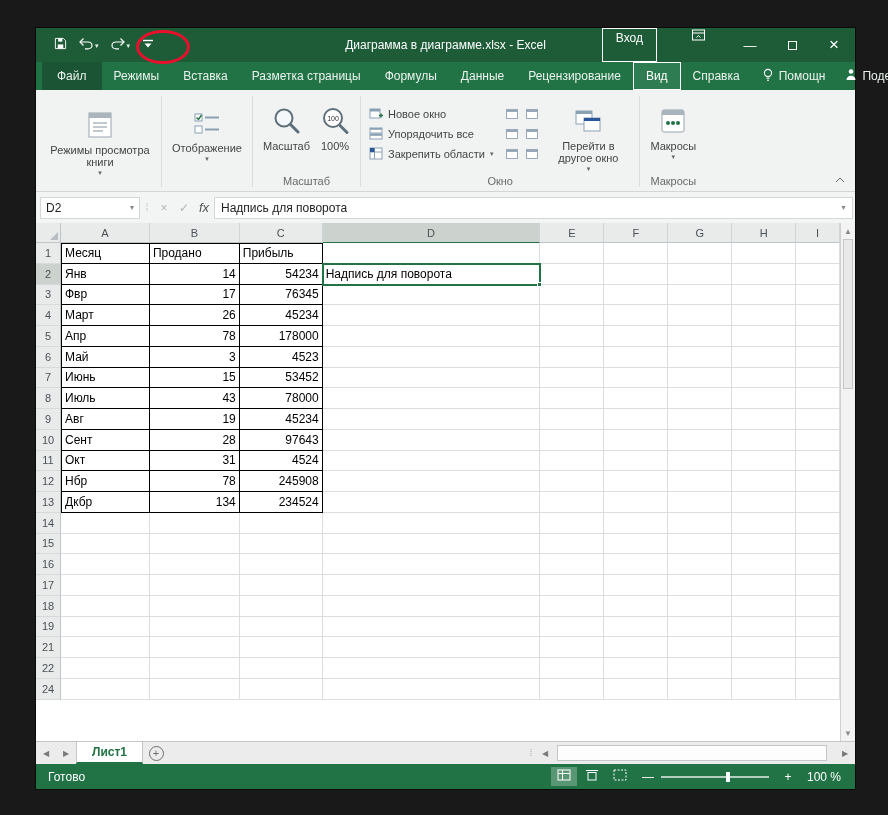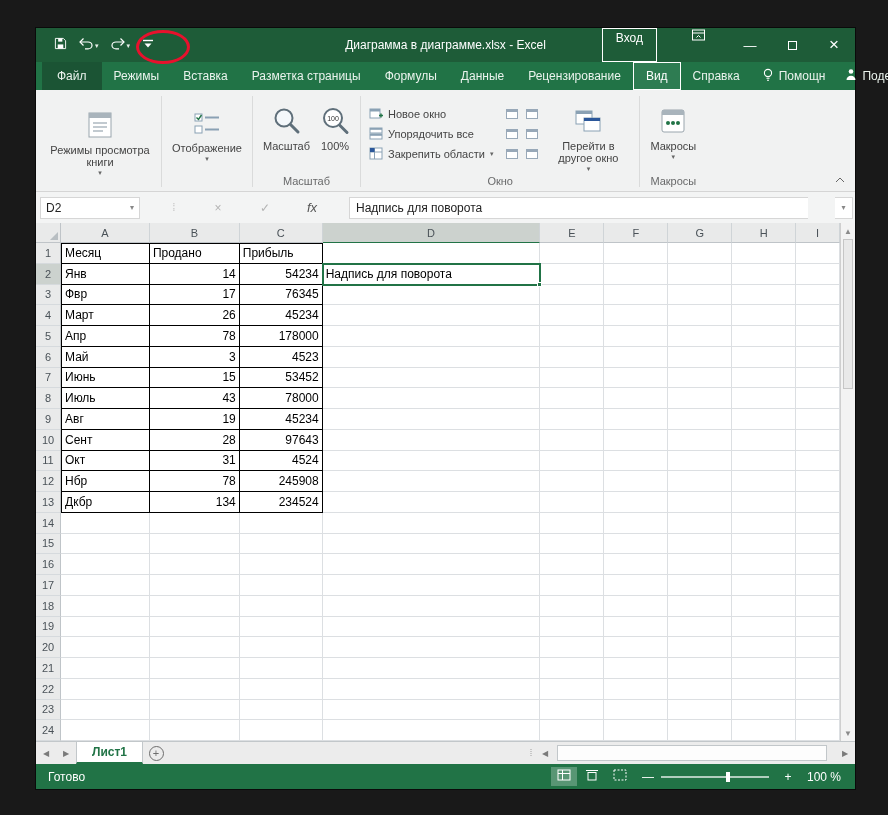--- a/index.html
+++ b/index.html
@@ -54,21 +54,21 @@
   .collapsed .bigbtn { padding-top:6px; max-width:112px; }
   .smallcol { display:flex; flex-direction:column; }
   .smallbtn { display:flex; align-items:center; gap:5px; font-size:11px; height:20px; padding:0 3px; white-space:nowrap; }
   .minigrid { display:grid; grid-template-columns:repeat(2,20px); grid-auto-rows:20px; margin-left:6px; }
   .minicell { display:flex; align-items:center; justify-content:center; }
   .mic { width:12px; height:10px; border:1px solid #98a8b8; border-top:3px solid #98a8b8; background:#fff; display:inline-block; }
   .collapse-ribbon { position:absolute; right:10px; bottom:4px; }
 
   
   .fbar { height:31px; flex:0 0 auto; display:flex; align-items:center;
-          background:#f3f4f4; padding:0 0 0 4px;gap:27px; }
+          background:#f3f4f4; padding:0 0 0 4px; }
   .namebox { width:100px; height:22px; background:#fff; border:1px solid #d6d6d6;
              display:flex; align-items:center; padding:0 5px; font-size:12px; color:#222; }
   .namebox .nm { flex:1; }
   .nb-caret { font-size:8px; color:#888; }
   .fsep { width:14px; text-align:center; color:#c0c0c0; font-size:10px; }
   .fbtn { width:20px; text-align:center; color:#b4b4b4; font-size:12px; }
   .fbtn.fx { color:#555; font-style:italic; font-size:13px; }
   .ffield { flex:1; height:22px; background:#fff; border:1px solid #d6d6d6; border-right:none;
             display:flex; align-items:center; padding:0 6px; font-size:12px; color:#222; white-space:nowrap; overflow:hidden; }
   .fchev { width:18px; height:22px; background:#fff; border:1px solid #d6d6d6; border-left:none;
@@ -652,57 +652,33 @@
             <div class="cell" style="width: 90px;"></div>
             <div class="cell" style="width: 83px;"></div>
             <div class="cell" style="width: 218px;"></div>
             <div class="cell" style="width: 64px;"></div>
             <div class="cell" style="width: 64px;"></div>
             <div class="cell" style="width: 64px;"></div>
             <div class="cell" style="width: 64px;"></div>
             <div class="cell" style="width: 44px;"></div>
           </div>
           <div class="grow">
-            <div class="rowh">20</div>
-            <div class="cell" style="width: 89px;"></div>
-            <div class="cell" style="width: 90px;"></div>
-            <div class="cell" style="width: 83px;"></div>
-            <div class="cell" style="width: 218px;"></div>
-            <div class="cell" style="width: 64px;"></div>
-            <div class="cell" style="width: 64px;"></div>
-            <div class="cell" style="width: 64px;"></div>
-            <div class="cell" style="width: 64px;"></div>
-            <div class="cell" style="width: 44px;"></div>
-          </div>
-          <div class="grow">
             <div class="rowh">21</div>
             <div class="cell" style="width: 89px;"></div>
             <div class="cell" style="width: 90px;"></div>
             <div class="cell" style="width: 83px;"></div>
             <div class="cell" style="width: 218px;"></div>
             <div class="cell" style="width: 64px;"></div>
             <div class="cell" style="width: 64px;"></div>
             <div class="cell" style="width: 64px;"></div>
             <div class="cell" style="width: 64px;"></div>
             <div class="cell" style="width: 44px;"></div>
           </div>
           <div class="grow">
             <div class="rowh">22</div>
-            <div class="cell" style="width: 89px;"></div>
-            <div class="cell" style="width: 90px;"></div>
-            <div class="cell" style="width: 83px;"></div>
-            <div class="cell" style="width: 218px;"></div>
-            <div class="cell" style="width: 64px;"></div>
-            <div class="cell" style="width: 64px;"></div>
-            <div class="cell" style="width: 64px;"></div>
-            <div class="cell" style="width: 64px;"></div>
-            <div class="cell" style="width: 44px;"></div>
-          </div>
-          <div class="grow">
-            <div class="rowh">23</div>
             <div class="cell" style="width: 89px;"></div>
             <div class="cell" style="width: 90px;"></div>
             <div class="cell" style="width: 83px;"></div>
             <div class="cell" style="width: 218px;"></div>
             <div class="cell" style="width: 64px;"></div>
             <div class="cell" style="width: 64px;"></div>
             <div class="cell" style="width: 64px;"></div>
             <div class="cell" style="width: 64px;"></div>
             <div class="cell" style="width: 44px;"></div>
           </div>

